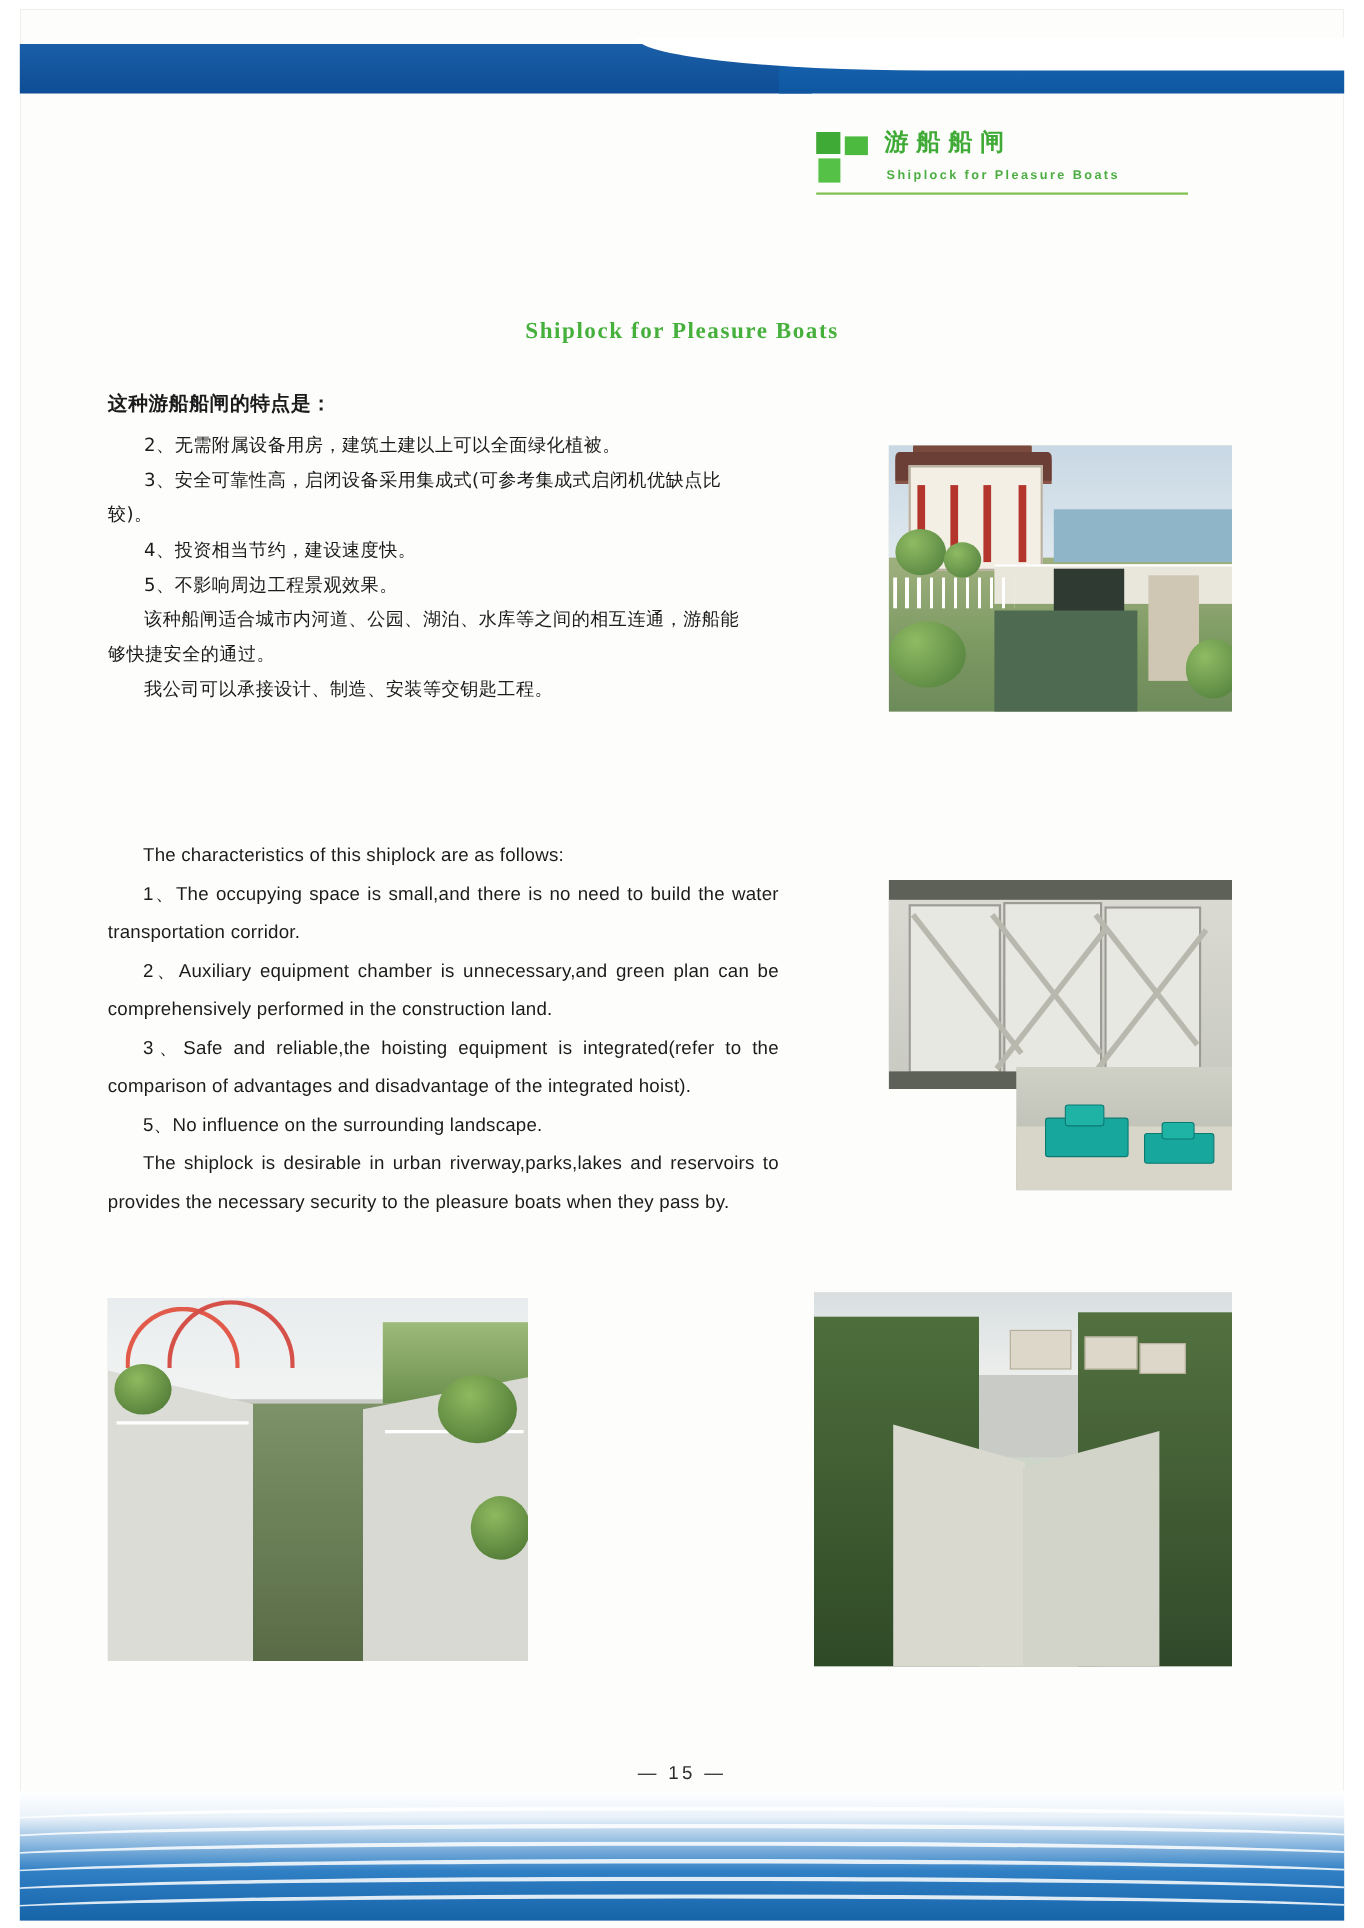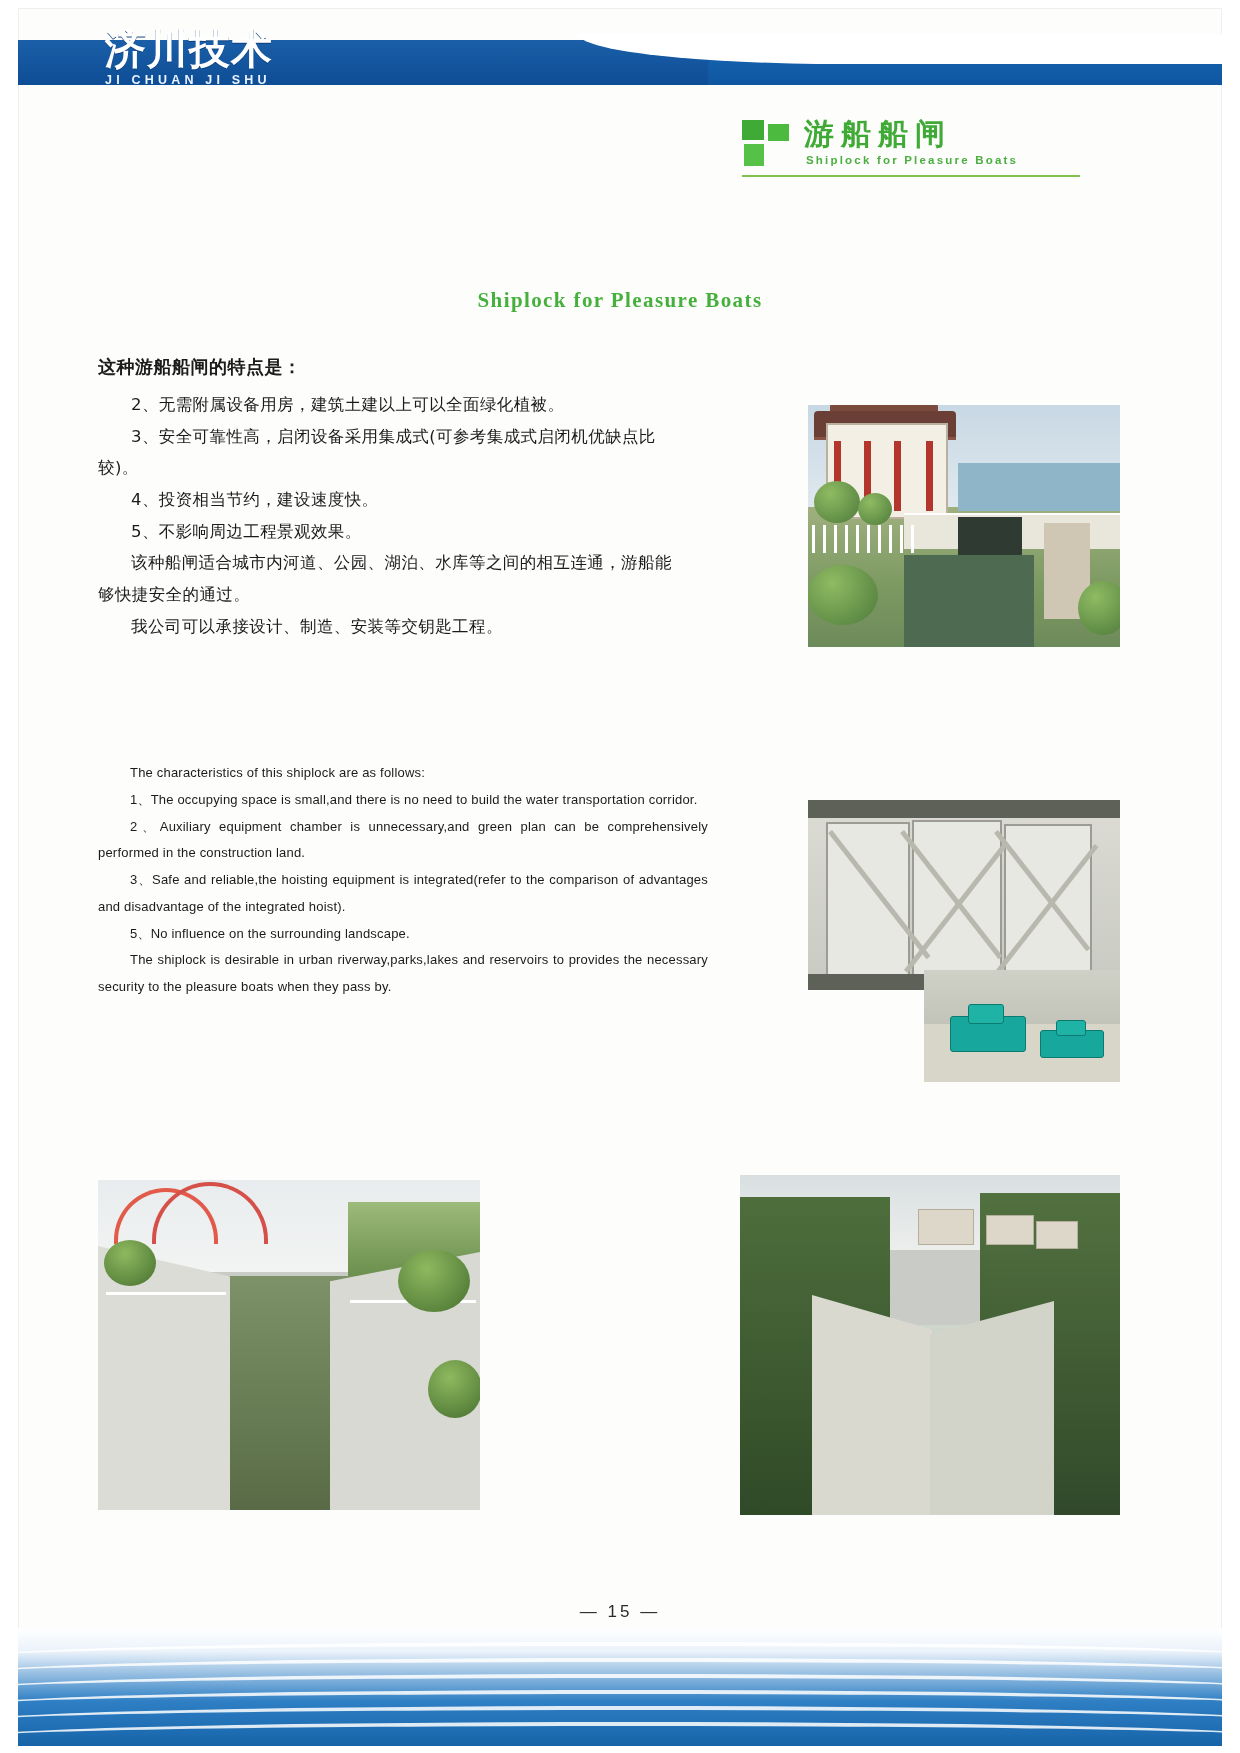--- a/index.html
+++ b/index.html
@@ -111,21 +111,21 @@
     position: absolute;
     background: #3faa35;
   }
   .sq.a { left: 0;   top: 0;  width: 22px; height: 20px; }
   .sq.b { left: 26px; top: 4px; width: 21px; height: 17px; background:#4cb93f;}
   .sq.c { left: 2px; top: 24px; width: 20px; height: 22px; background:#55c247;}
   .tab-cn {
     position: absolute;
     left: 62px; top: 2px;
     font-family: "DejaVu Sans", sans-serif;
-    font-size: 30px;
+    font-size: 22px;
     font-weight: bold;
     color: #3faa35;
     letter-spacing: 7px;
   }
   .tab-en {
     position: absolute;
     left: 64px; top: 42px;
     font-size: 11.5px;
     font-weight: bold;
     color: #4cae42;
@@ -180,21 +180,21 @@
   .indent { text-indent: 33px; }
 
   .en-block {
     position: absolute;
     left: 98px; top: 760px;
     width: 610px;
     font-family: "Liberation Sans", sans-serif;
     color: #1b1b1b;
   }
   .en-line {
-    font-size: 13px;
+    font-size: 17px;
     line-height: 2.06;
     text-align: justify;
     letter-spacing: 0.2px;
   }
   .en-indent { text-indent: 32px; }
 
   
   .photo {
     position: absolute;
     overflow: hidden;
@@ -321,24 +321,20 @@
 </head>
 <body>
 
 <div class="page">
   <div class="paper-edge"></div>
 
   <div class="header">
     <div class="header-bar-left"></div>
     <div class="header-bar-right"></div>
     <div class="header-wave"></div>
-  </div>
-  <div class="logo-block">
-    <div class="logo-cn">济川技术</div>
-    <div class="logo-en">JI CHUAN JI SHU</div>
   </div>
   <div class="header-slogan">济川环保 让山水更清秀</div>
 
   <div class="section-tab">
     <div class="tab-squares">
       <span class="sq a"></span>
         <span class="sq b"></span>
         <span class="sq c"></span>
     </div>
     <div class="tab-cn">游船船闸</div>

